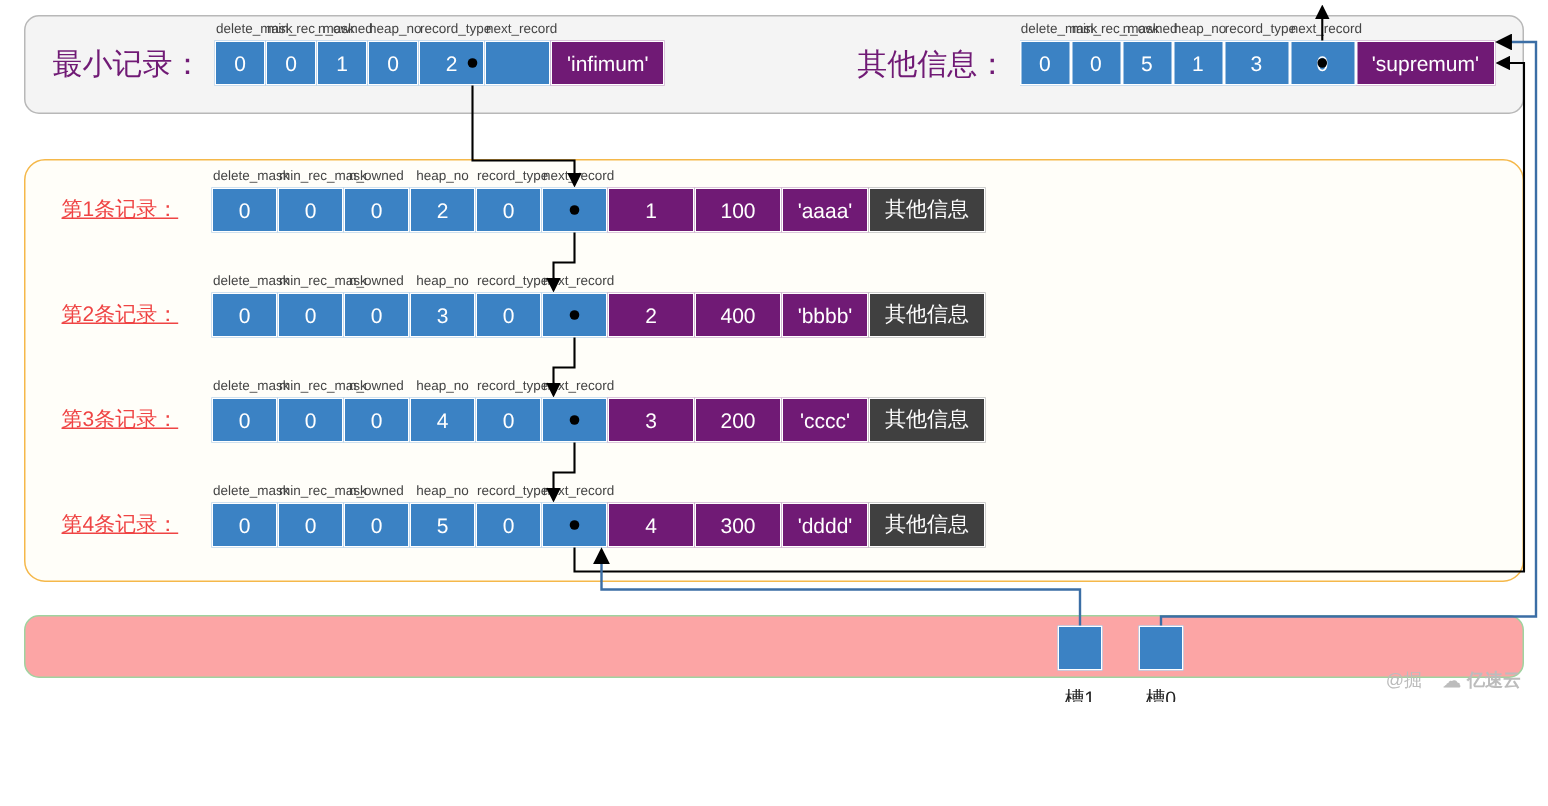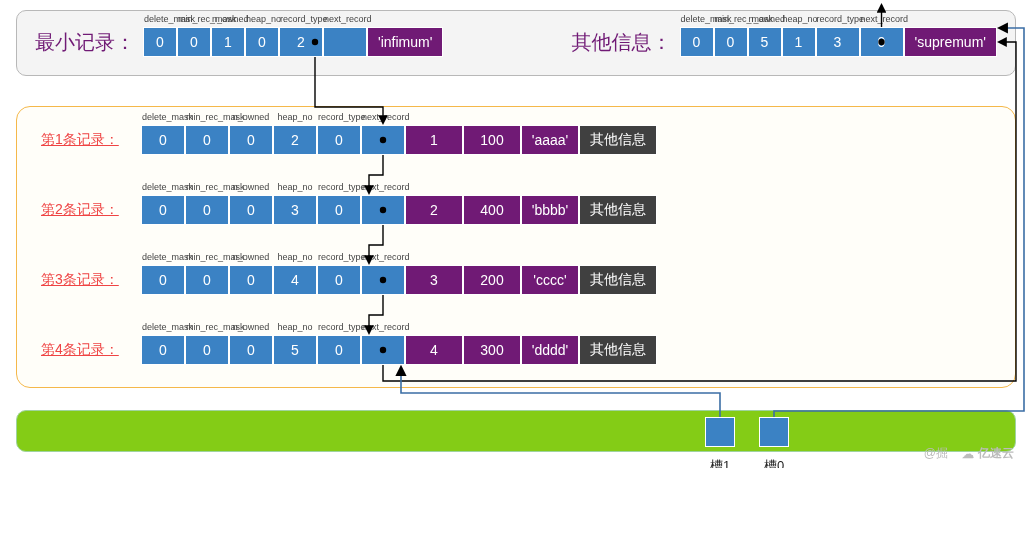--- a/index.html
+++ b/index.html
@@ -82,21 +82,21 @@
     width: 100px;
     font-size: 14px;
     color: #ef4444;
     white-space: nowrap;
     text-decoration: underline;
   }
   .bot-panel {
     margin-top: 22px;
     border: 1.5px solid #9fd39f;
     border-radius: 10px;
-    background: #84cc16;
+    background: #fca5a5;
     height: 42px;
     position: relative;
   }
   .slot {
     position: absolute;
     top: 6px;
     width: 30px;
     height: 30px;
     background: #3b82c4;
     border: 1px solid #fff;

